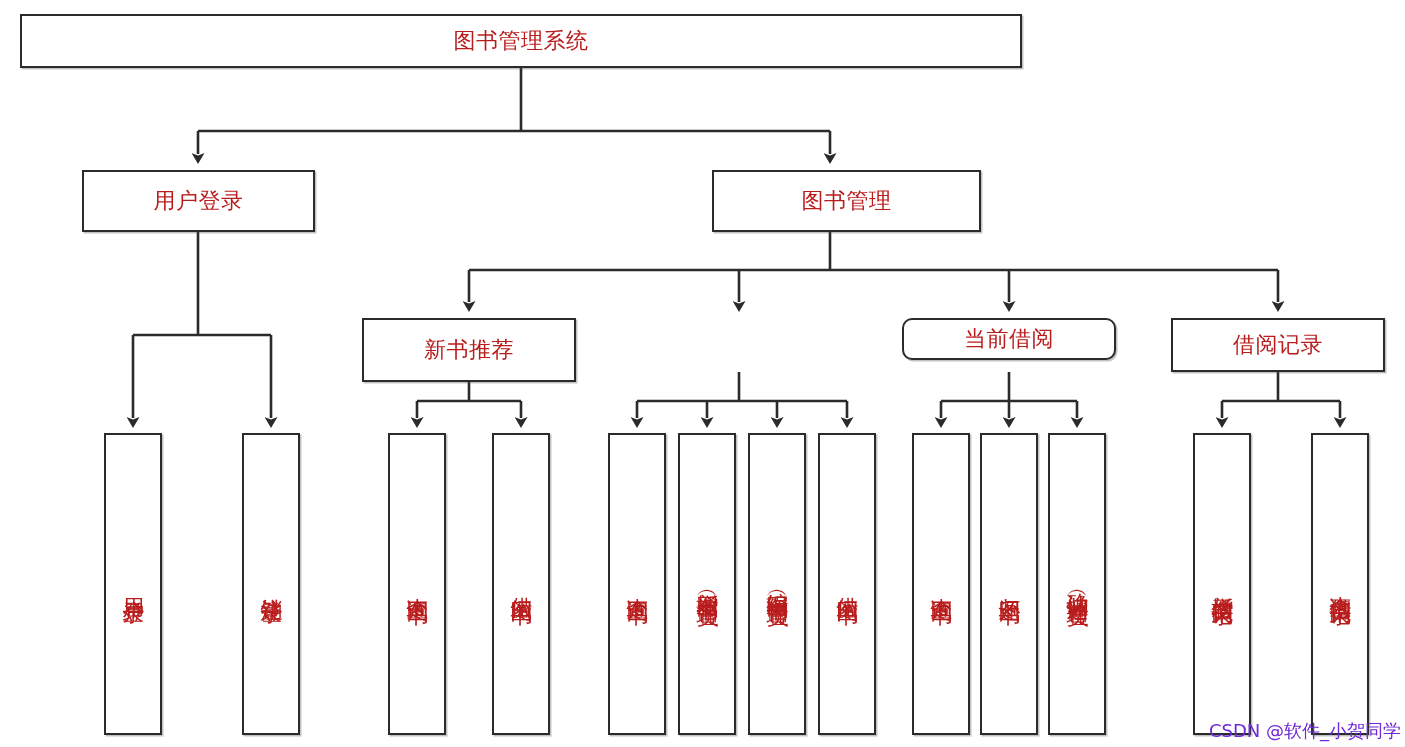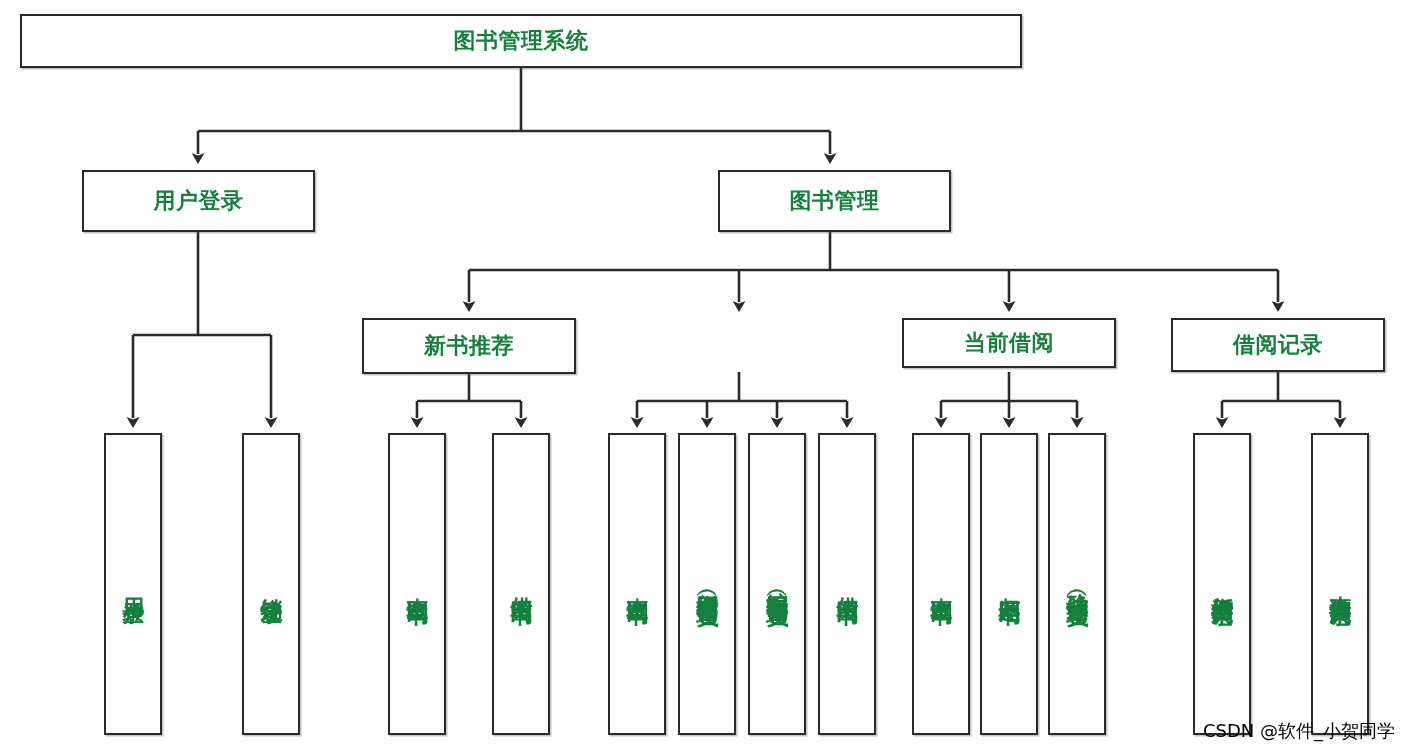--- a/index.html
+++ b/index.html
@@ -29,48 +29,47 @@
     box-sizing: border-box;
     border: 2.5px solid #2b2b2b;
     background: #ffffff;
     box-shadow: 1.5px 1.5px 0 rgba(80,80,80,0.35);
     display: flex;
     align-items: center;
     justify-content: center;
     z-index: 3;
   }
   .node-label {
-    color: #15803d;
+    color: #b91c1c;
     letter-spacing: 0.5px;
     white-space: nowrap;
-    font-weight: bold;
   }
   .node.horizontal .node-label {
     font-size: 22px;
     line-height: 1.1;
   }
   .node.vertical {
     align-items: center;
     justify-content: center;
   }
   .node.vertical .node-label {
     writing-mode: vertical-rl;
     text-orientation: upright;
     font-size: 22px;
     line-height: 1.22;
     letter-spacing: 2px;
     max-height: 100%;
     white-space: normal;
   }
   #watermark {
     position: absolute;
-    right: 10px;
+    right: 4px;
     bottom: 4px;
     font-size: 18px;
-    color: #000000;
+    color: #6d28d9;
     z-index: 6;
     white-space: nowrap;
     pointer-events: none;
   }
 </style>
 </head>
 <body>
 
 <div id="diagram-canvas">
 
@@ -124,28 +123,28 @@
     </g>
   </svg>
 
   <div class="node horizontal" style="left:20px; top:14px; width:1002px; height:54px;">
     <span class="node-label">图书管理系统</span>
   </div>
 
   <div class="node horizontal" style="left:82px; top:170px; width:233px; height:62px;">
     <span class="node-label">用户登录</span>
   </div>
-  <div class="node horizontal" style="left:712px; top:170px; width:233px; height:62px;margin-left:6px;">
+  <div class="node horizontal" style="left:712px; top:170px; width:269px; height:62px;">
     <span class="node-label">图书管理</span>
   </div>
 
-  <div class="node horizontal" style="left:362px; top:318px; width:214px; height:56px;">
+  <div class="node horizontal" style="left:362px; top:318px; width:214px; height:64px;">
     <span class="node-label">新书推荐</span>
   </div>
-  <div class="node horizontal" style="left:902px; top:318px; width:214px; height:50px;">
+  <div class="node horizontal" style="left:902px; top:318px; width:214px; height:42px;border-radius:10px;">
     <span class="node-label">当前借阅</span>
   </div>
   <div class="node horizontal" style="left:1171px; top:318px; width:214px; height:54px;text-align:right;">
     <span class="node-label">借阅记录</span>
   </div>
 
   <div class="node vertical" style="left:104px; top:433px; width:58px; height:302px;">
     <span class="node-label">用户登录</span>
   </div>
   <div class="node vertical" style="left:242px; top:433px; width:58px; height:302px;">

